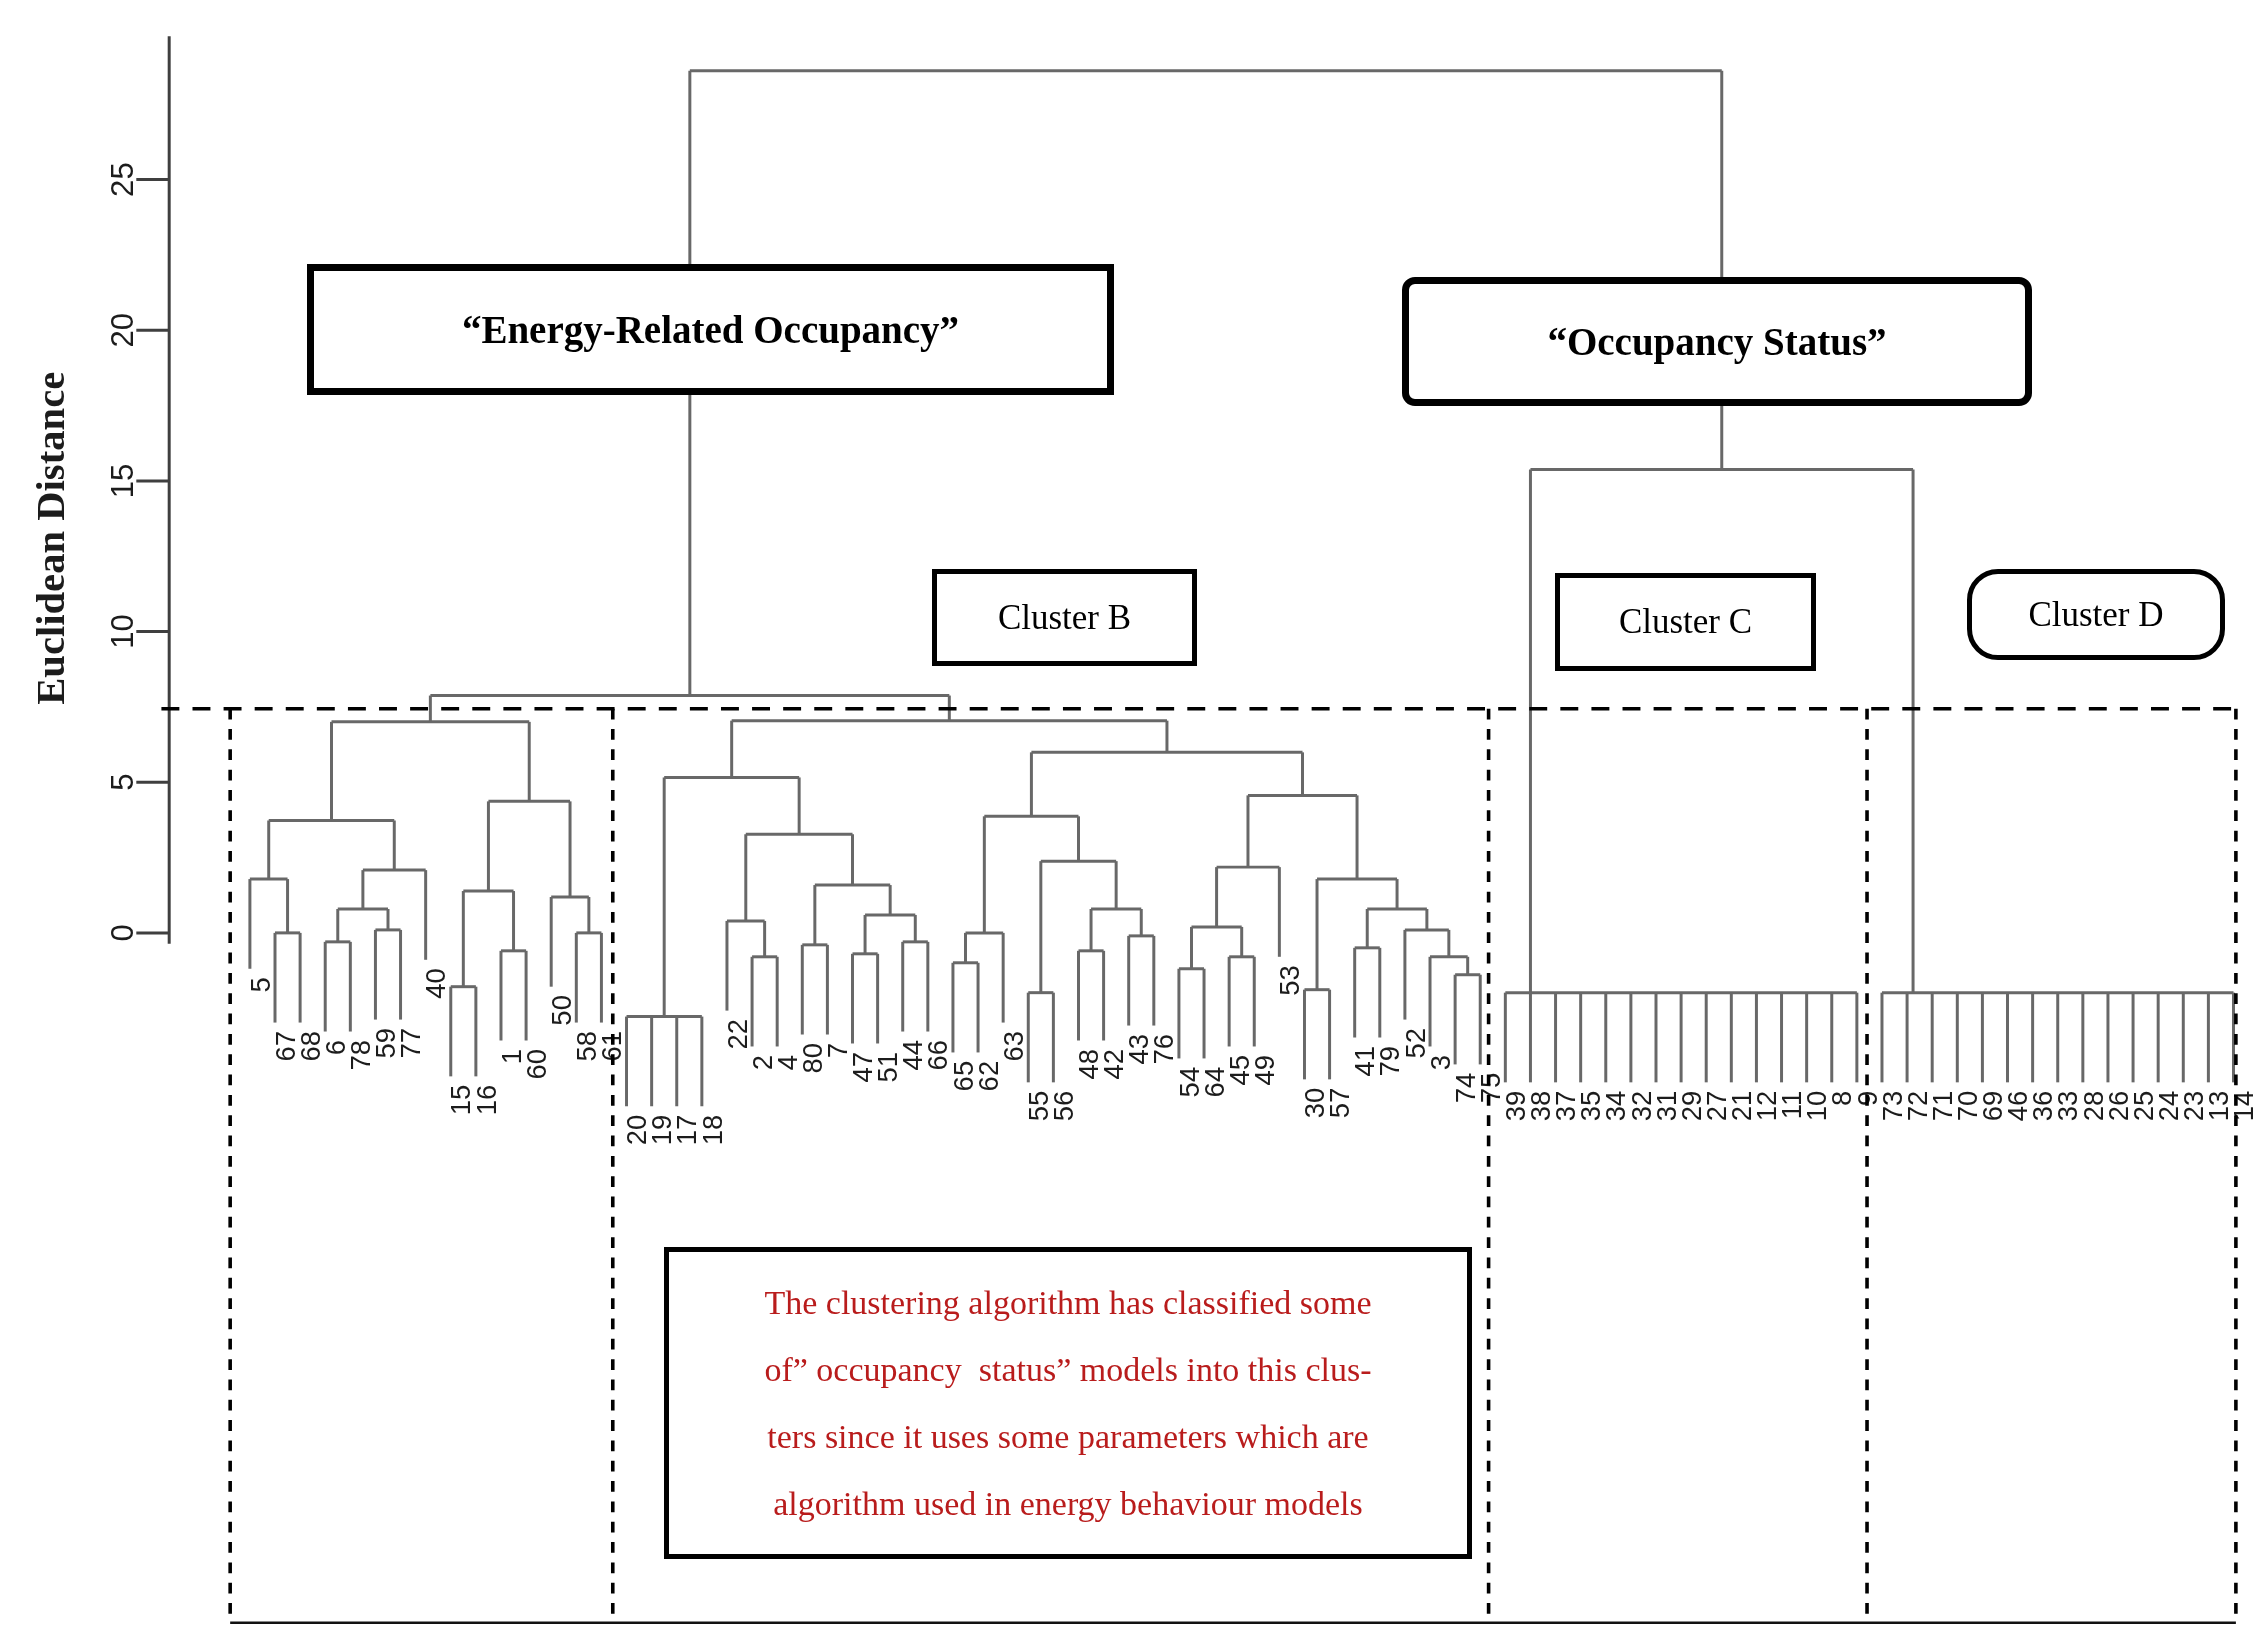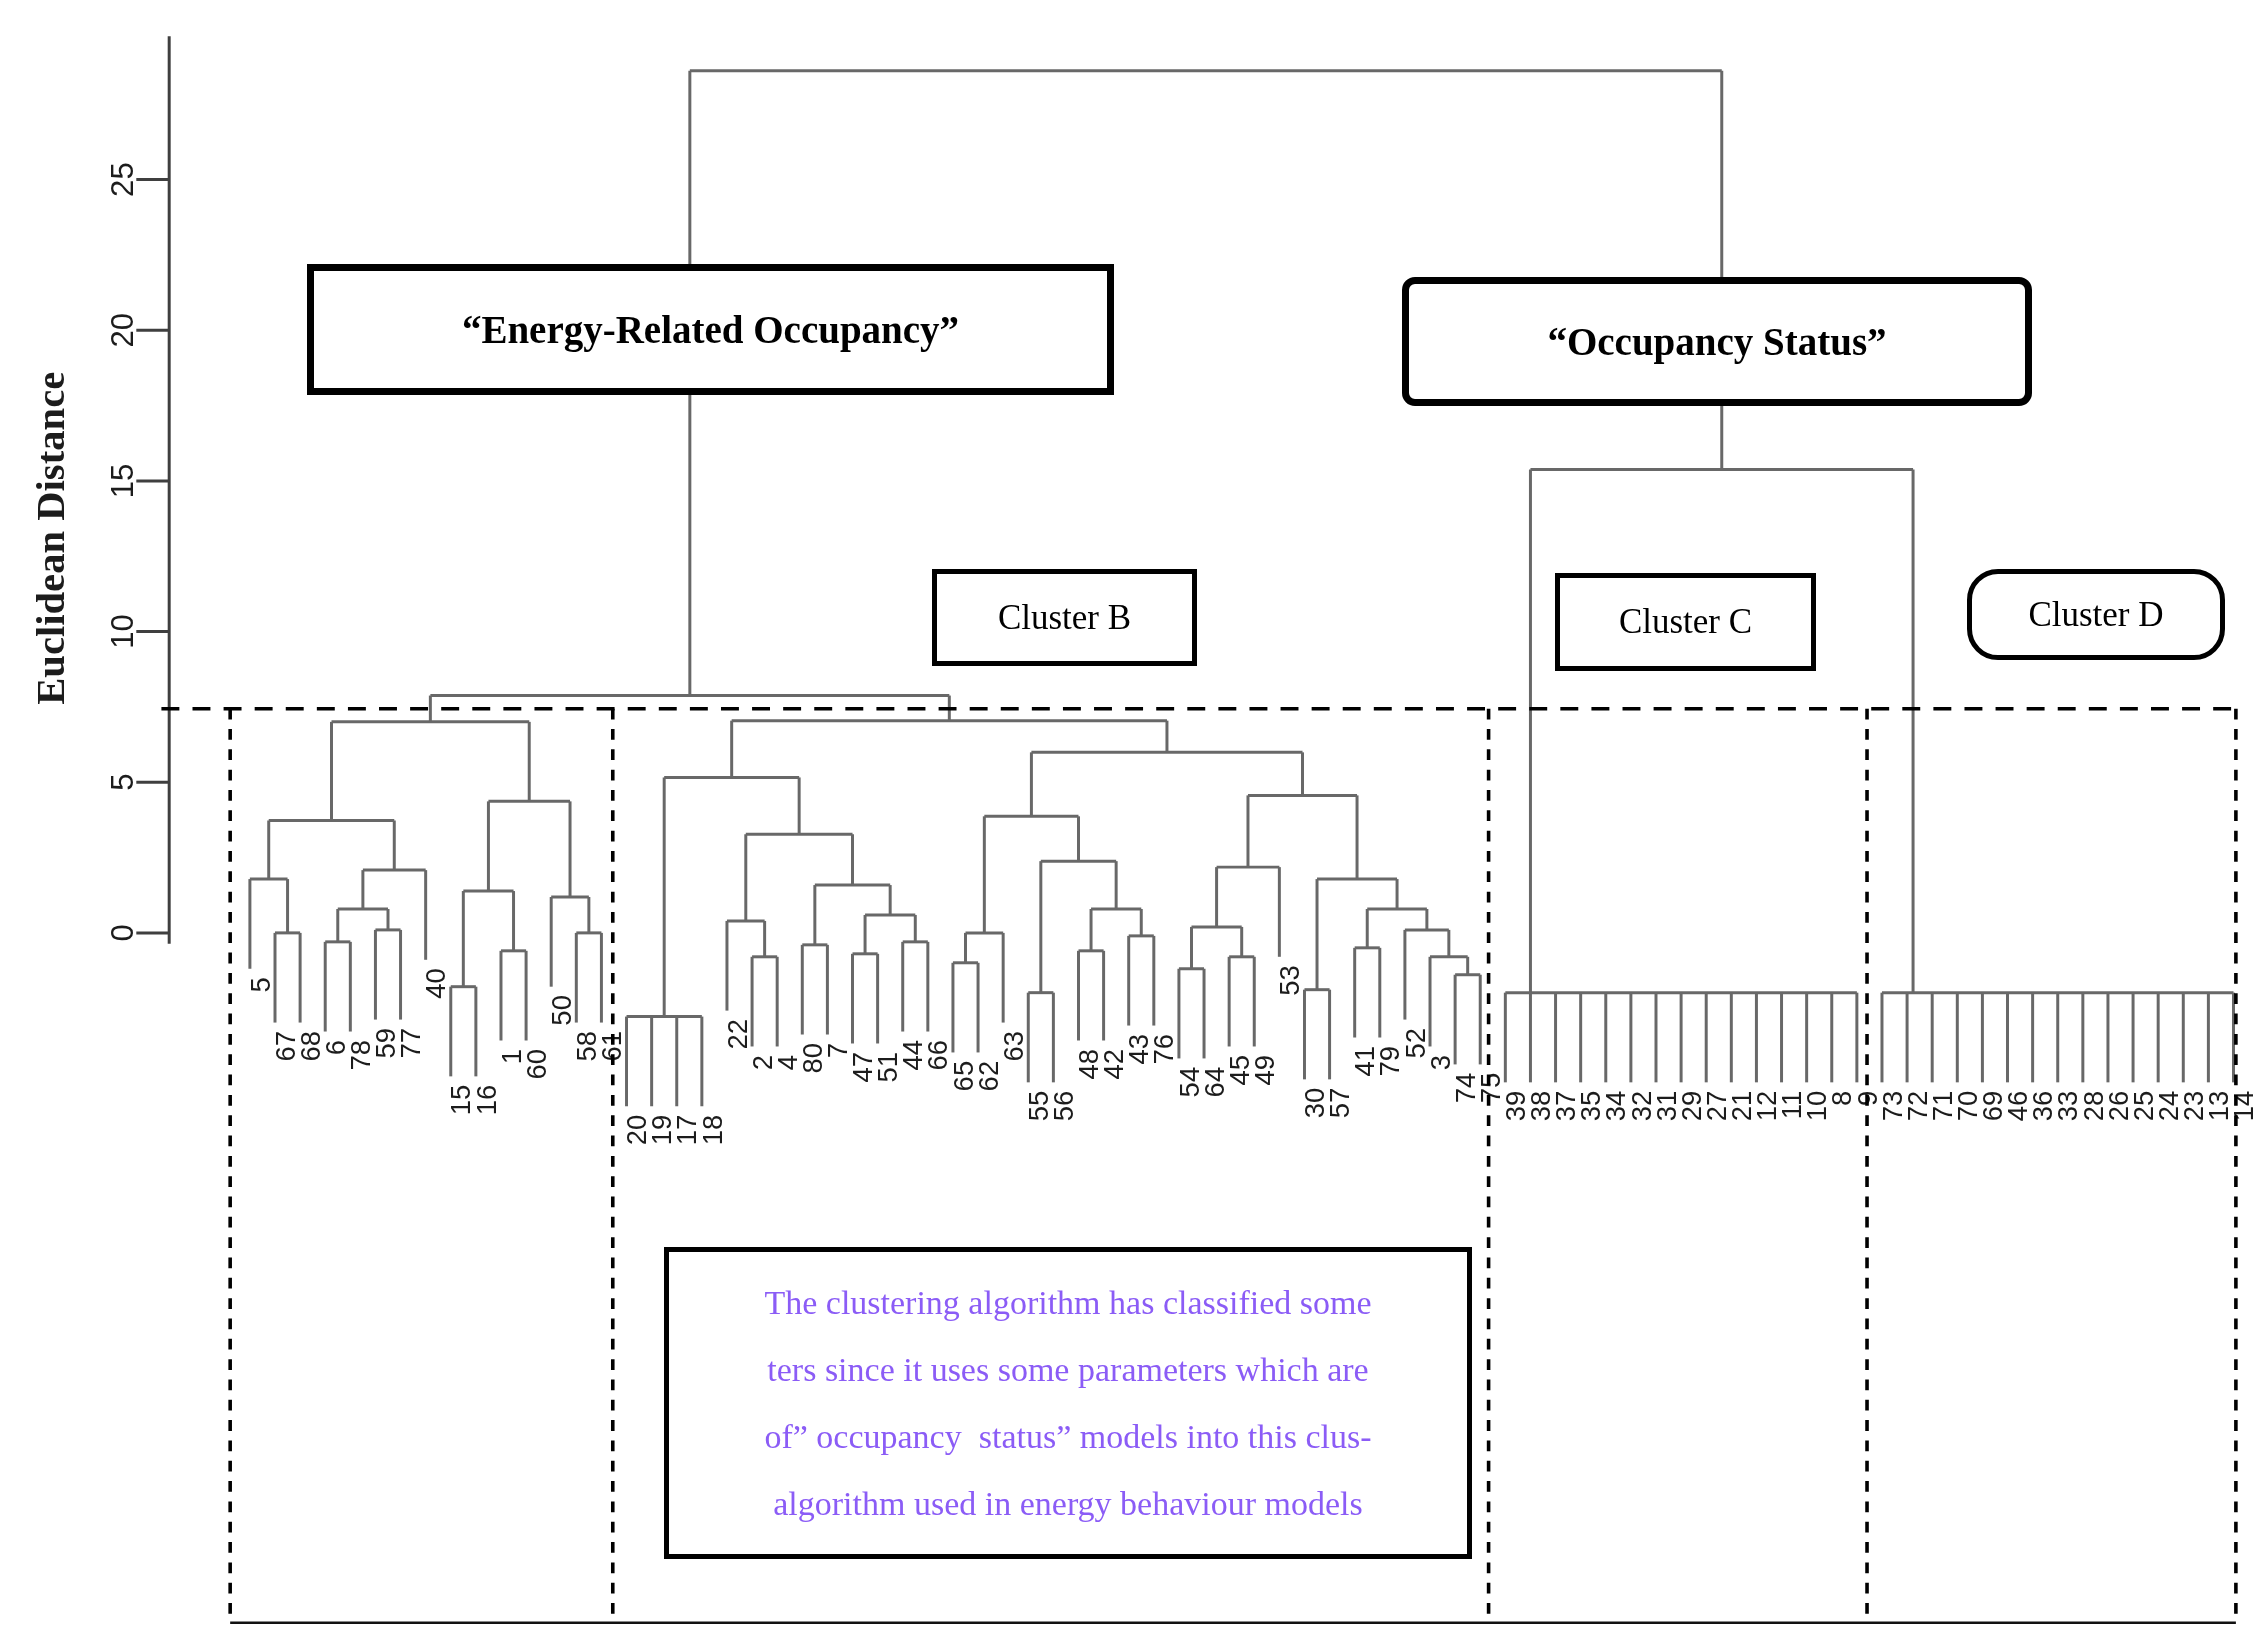--- a/index.html
+++ b/index.html
@@ -6,21 +6,21 @@
   #stage{position:relative;width:2261px;height:1638px;background:#ffffff;overflow:hidden;
          font-family:"Liberation Serif", serif;}
   #chart-svg{position:absolute;left:0;top:0;}
   .tbox{position:absolute;background:#ffffff;border:7.2px solid #000;
         display:flex;align-items:center;justify-content:center;
         font-family:"Liberation Serif", serif;font-weight:bold;font-size:39px;color:#000;}
   .cbox{position:absolute;background:#ffffff;border:5.4px solid #000;
         display:flex;align-items:center;justify-content:center;
         font-family:"Liberation Serif", serif;font-weight:normal;font-size:35px;color:#000;}
   .note{position:absolute;background:#ffffff;border:5.4px solid #000;
-        font-family:"Liberation Serif", serif;font-size:34px;line-height:67px;color:#8b5cf6;
+        font-family:"Liberation Serif", serif;font-size:34px;line-height:67px;color:#b91c1c;
         display:flex;flex-direction:column;align-items:center;justify-content:center;
         text-align:center;white-space:pre;}
   
   #box-energy{left:307px;top:264px;width:793px;height:117px;}
   #box-occupancy{left:1402px;top:277px;width:616px;height:115px;border-radius:13px;}
   #box-cluster-a{left:299px;top:576px;width:278px;height:89px;}
   #box-cluster-b{left:932px;top:569px;width:255px;height:87px;}
   #box-cluster-c{left:1555px;top:573px;width:251px;height:88px;}
   #box-cluster-d{left:1967px;top:569px;width:248px;height:81px;border-radius:31px;}
   #box-note{left:664px;top:1247px;width:798px;height:302px;}
@@ -326,18 +326,18 @@
   </div>
   <div class="cbox" id="box-cluster-c">
     <span>Cluster C</span>
   </div>
   <div class="cbox" id="box-cluster-d">
     <span>Cluster D</span>
   </div>
 
   <div class="note" id="box-note">
     <div>The clustering algorithm has classified some</div>
+    <div>of” occupancy  status” models into this clus-</div>
     <div>ters since it uses some parameters which are</div>
-    <div>of” occupancy  status” models into this clus-</div>
     <div>algorithm used in energy behaviour models</div>
   </div>
 </div>
 
 
 </body></html>

